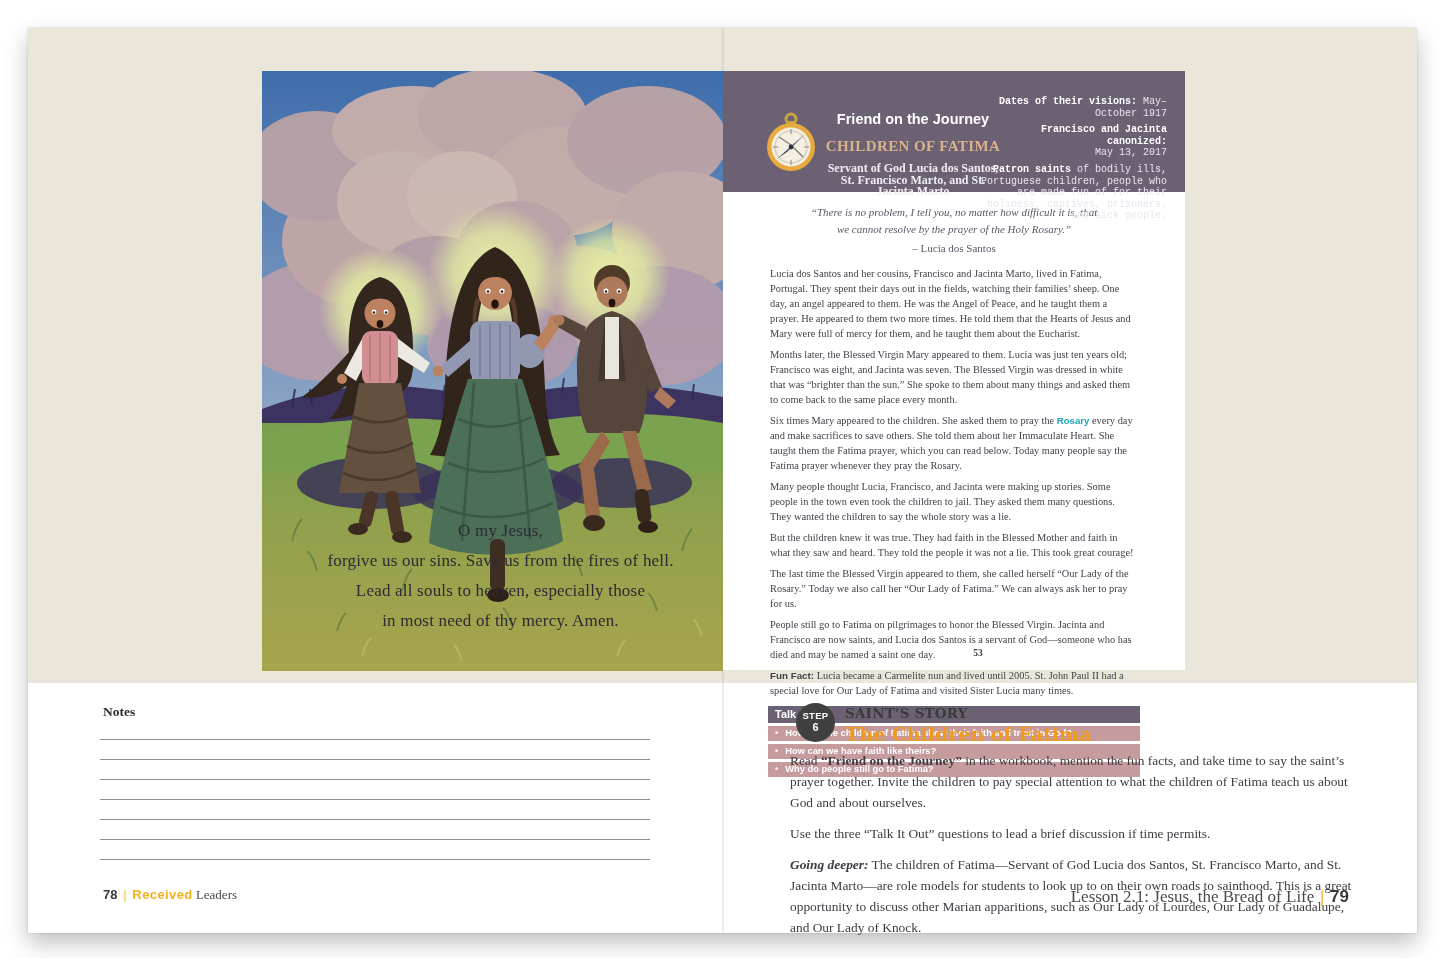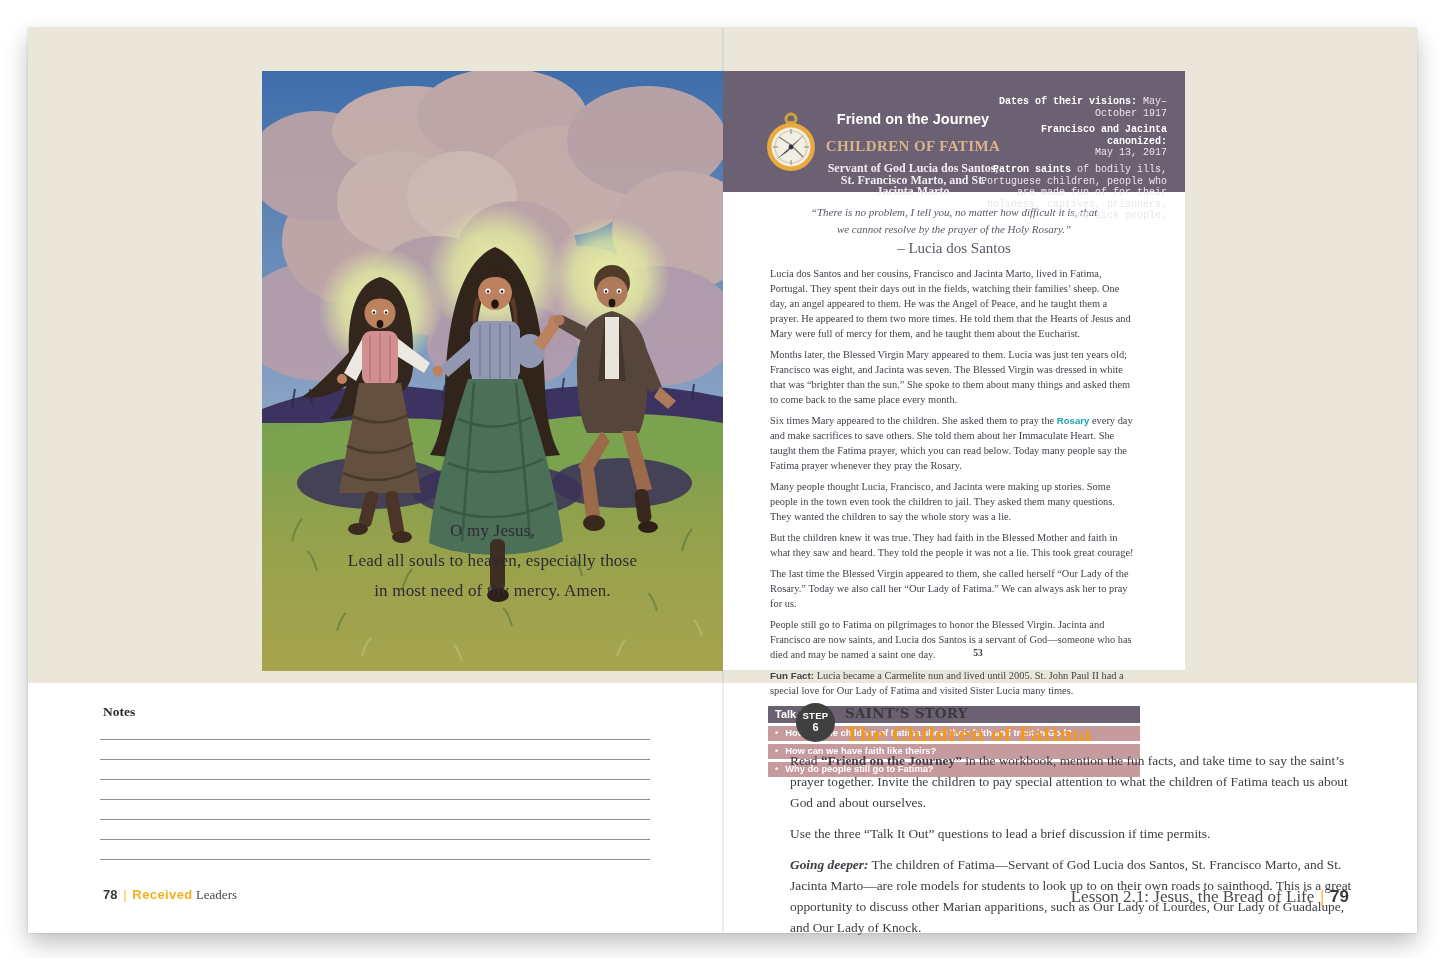--- a/index.html
+++ b/index.html
@@ -7,39 +7,39 @@
     font-family:"Liberation Serif", serif; }
   .spread { position:absolute; left:28px; top:28px; width:1389px; height:905px;
     background:#ffffff; box-shadow:0 10px 22px rgba(0,0,0,.25), 0 0 2px rgba(0,0,0,.15); }
   .beige-top { position:absolute; left:0; top:0; width:1389px; height:655px; background:#eae7da; }
   .spine { position:absolute; left:694px; top:0; width:2px; height:905px;
     background:linear-gradient(to right, rgba(0,0,0,.10), rgba(0,0,0,.03)); }
 
   
   .illus { position:absolute; left:234px; top:43px; width:461px; height:600px; overflow:hidden; }
   .illus svg { display:block; }
-  .prayer { position:absolute; left:0; top:445px; width:461px; text-align:center;
+  .prayer { position:absolute; left:8px; top:445px; width:461px; text-align:center;
     font-size:17px; line-height:30px; color:#2d2a33; letter-spacing:.2px; }
 
   
   .wb { position:absolute; left:695px; top:43px; width:462px; height:599px; background:#ffffff; }
   .wb-header { position:absolute; left:0; top:0; width:462px; height:121px; background:#6b6173; }
   .compass { position:absolute; left:40px; top:36px; }
   .wb-head-center { position:absolute; left:100px; top:40px; width:180px; text-align:center; }
   .kicker { font-family:"Liberation Sans", sans-serif; font-weight:bold; font-size:14.5px; color:#ffffff; }
   .wb-title { margin-top:11px; font-weight:bold; font-size:15px; letter-spacing:.4px; color:#d9b38c; }
   .wb-sub { margin-top:8px; font-weight:bold; font-size:12px; line-height:11.5px; color:#f0edf2; }
   .facts { position:absolute; right:18px; top:25px; width:192px; text-align:right;
     font-size:10px; line-height:11.6px; color:#e9e5ee;font-family:Liberation Mono, monospace; }
   .facts b { color:#ffffff; }
   .facts .blk { margin-bottom:5px; }
 
   .quote { margin:133px 40px 0; text-align:center; font-style:italic;
     font-size:11px; line-height:16.5px; color:#5c5666; }
-  .quote-attr { margin-top:3px; font-style:normal; font-size:15px; color:#5c5666; }
+  .quote-attr { margin-top:3px; font-style:normal; font-size:11px; color:#5c5666; }
 
   .wb-body { margin:9px 47px 0; font-size:10.4px; line-height:15px; color:#44414b; }
   .wb-body p { margin-bottom:6px; }
   .rosary-link { color:#1ba2b4; font-weight:bold; font-family:"Liberation Sans", sans-serif; font-size:9.6px; }
   .ff-label { font-family:"Liberation Sans", sans-serif; font-weight:bold; font-size:9.8px; color:#44414b; }
 
   .tio { margin:8px 45px 0; }
   .tio-title { background:#6b6173; color:#ffffff; font-family:"Liberation Sans", sans-serif;
     font-weight:bold; font-size:11px; padding:2px 7px 3px; }
   .tio-q { background:#c59b9e; color:#ffffff; font-family:"Liberation Sans", sans-serif;
@@ -241,20 +241,21 @@
       </g>
       <g stroke="#c2c573" stroke-width="2" fill="none" opacity="0.6">
         <path d="M100,585 q4,-14 9,-18"></path>
           <path d="M200,590 q-4,-12 -8,-16"></path>
           <path d="M355,585 q4,-12 8,-16"></path>
           <path d="M440,565 q-4,-12 -8,-16"></path>
       </g>
     </svg>
     <div class="prayer">
       <div>O my Jesus,</div>
+      <div>forgive us our sins. Save us from the fires of hell.</div>
       <div>Lead all souls to heaven, especially those</div>
       <div>in most need of thy mercy. Amen.</div>
     </div>
   </div>
 
   <div class="wb">
     <div class="wb-header">
       <svg class="compass" width="56" height="66" viewBox="0 0 56 66">
         <circle cx="28" cy="12" r="5" fill="none" stroke="#caa43c" stroke-width="3"></circle>
         <rect x="23" y="14" width="10" height="7" rx="2" fill="#caa43c"></rect>

